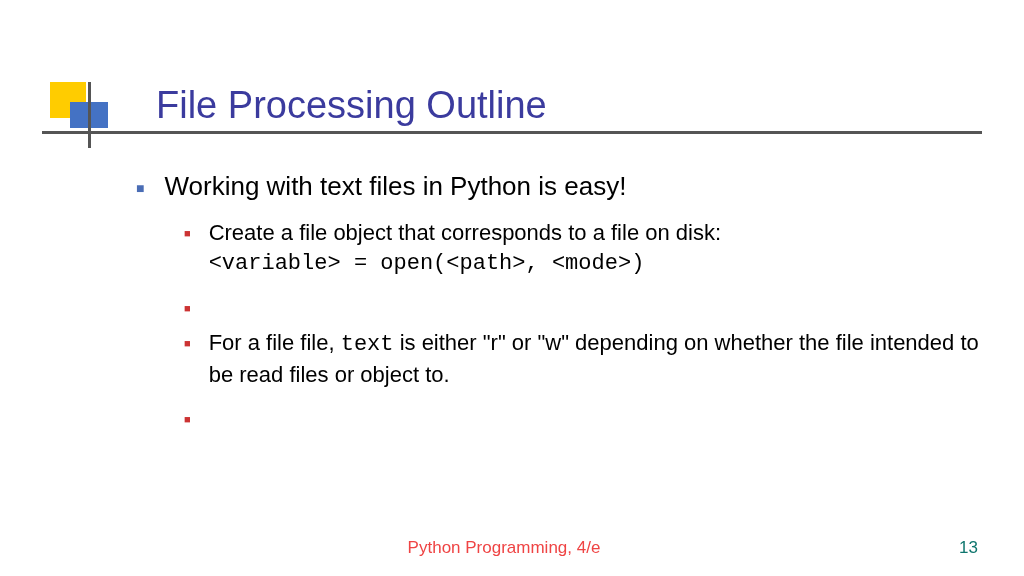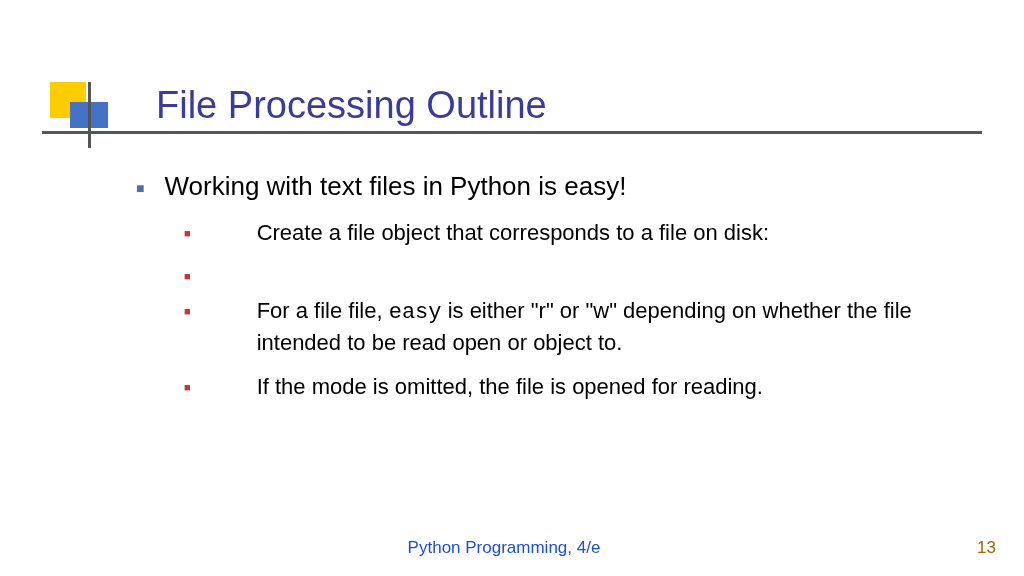--- a/index.html
+++ b/index.html
@@ -89,42 +89,41 @@
   .level2 .bullet {
     color: #cc3333;
     font-size: 11px;
     margin-right: 18px;
     margin-top: 9px;
   }
   .level2 .text {
     font-size: 22px;
     color: #000;
     line-height: 1.35;
-    margin-left: 48px;
   }
   .code {
     font-family: "Courier New", monospace;
   }
   .italic {
   }
   .footer-center {
     position: absolute;
     bottom: 18px;
     left: 0;
     width: 1008px;
     text-align: center;
     font-size: 17px;
-    color: #1d4ed8;
+    color: #ef4444;
   }
   .footer-right {
     position: absolute;
     bottom: 18px;
-    right: 28px;
+    right: 46px;
     font-size: 17px;
-    color: #a16207;
+    color: #0f766e;
     margin-top: 43px;
   }
 </style>
 </head>
 <body>
 
 <div class="decoration">
   <div class="yellow-square"></div>
   <div class="blue-square"></div>
 </div>
@@ -136,34 +135,34 @@
 <div class="content">
   <div class="level1">
     <div class="bullet">■</div>
     <div class="text">Working with text files in Python is easy!</div>
   </div>
 
   <div class="level2">
     <div class="bullet">■</div>
     <div class="text">
       <span>Create a file object that corresponds to a file on disk:</span><br>
+      <span class="code">&lt;variable&gt; = open(&lt;path&gt;, &lt;mode&gt;)</span>
     </div>
   </div>
 
   <div class="level2">
     <div class="bullet">■</div>
   </div>
 
   <div class="level2">
     <div class="bullet">■</div>
     <div class="text">
-      <span>For a file file, </span><span class="code">easy</span><span> is either "r" or "w" depending on whether the file intended to be </span><span class="italic">read</span><span> open or </span><span class="italic">object</span><span> to.</span>
+      <span>For a file file, </span><span class="code">text</span><span> is either "r" or "w" depending on whether the file intended to be </span><span class="italic">read</span><span> files or </span><span class="italic">object</span><span> to.</span>
     </div>
   </div>
 
   <div class="level2">
     <div class="bullet">■</div>
-    <div class="text">If the mode is omitted, the file is opened for reading.</div>
   </div>
 </div>
 
 <div class="footer-center">Python Programming, 4/e</div>
 <div class="footer-right">13</div>
 
 </body></html>

